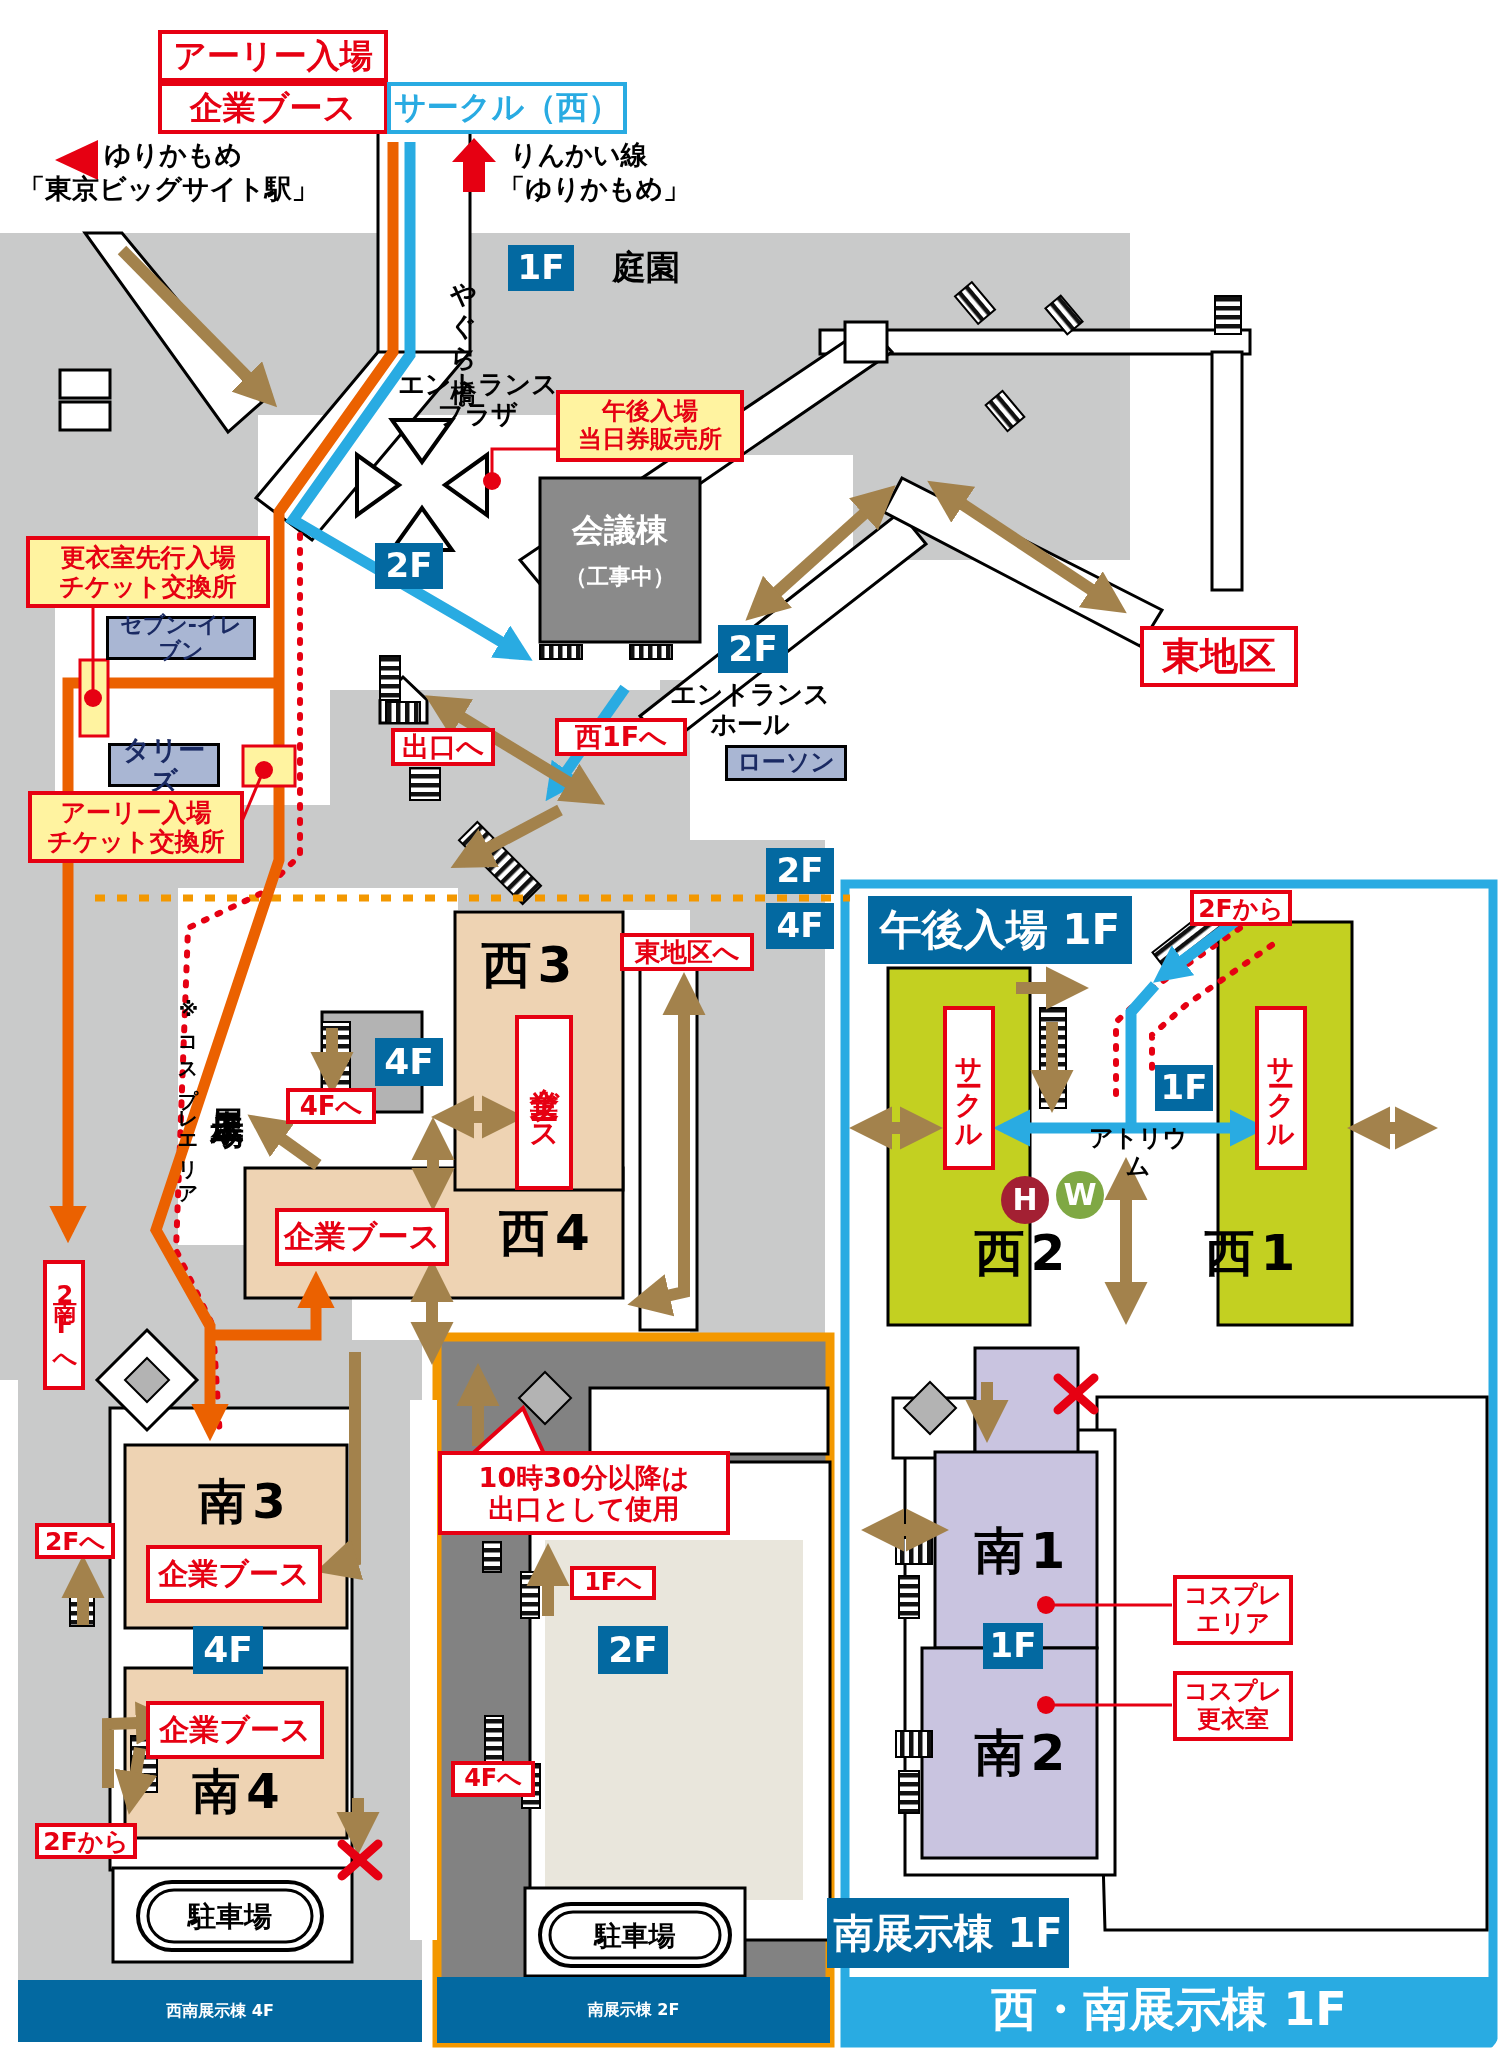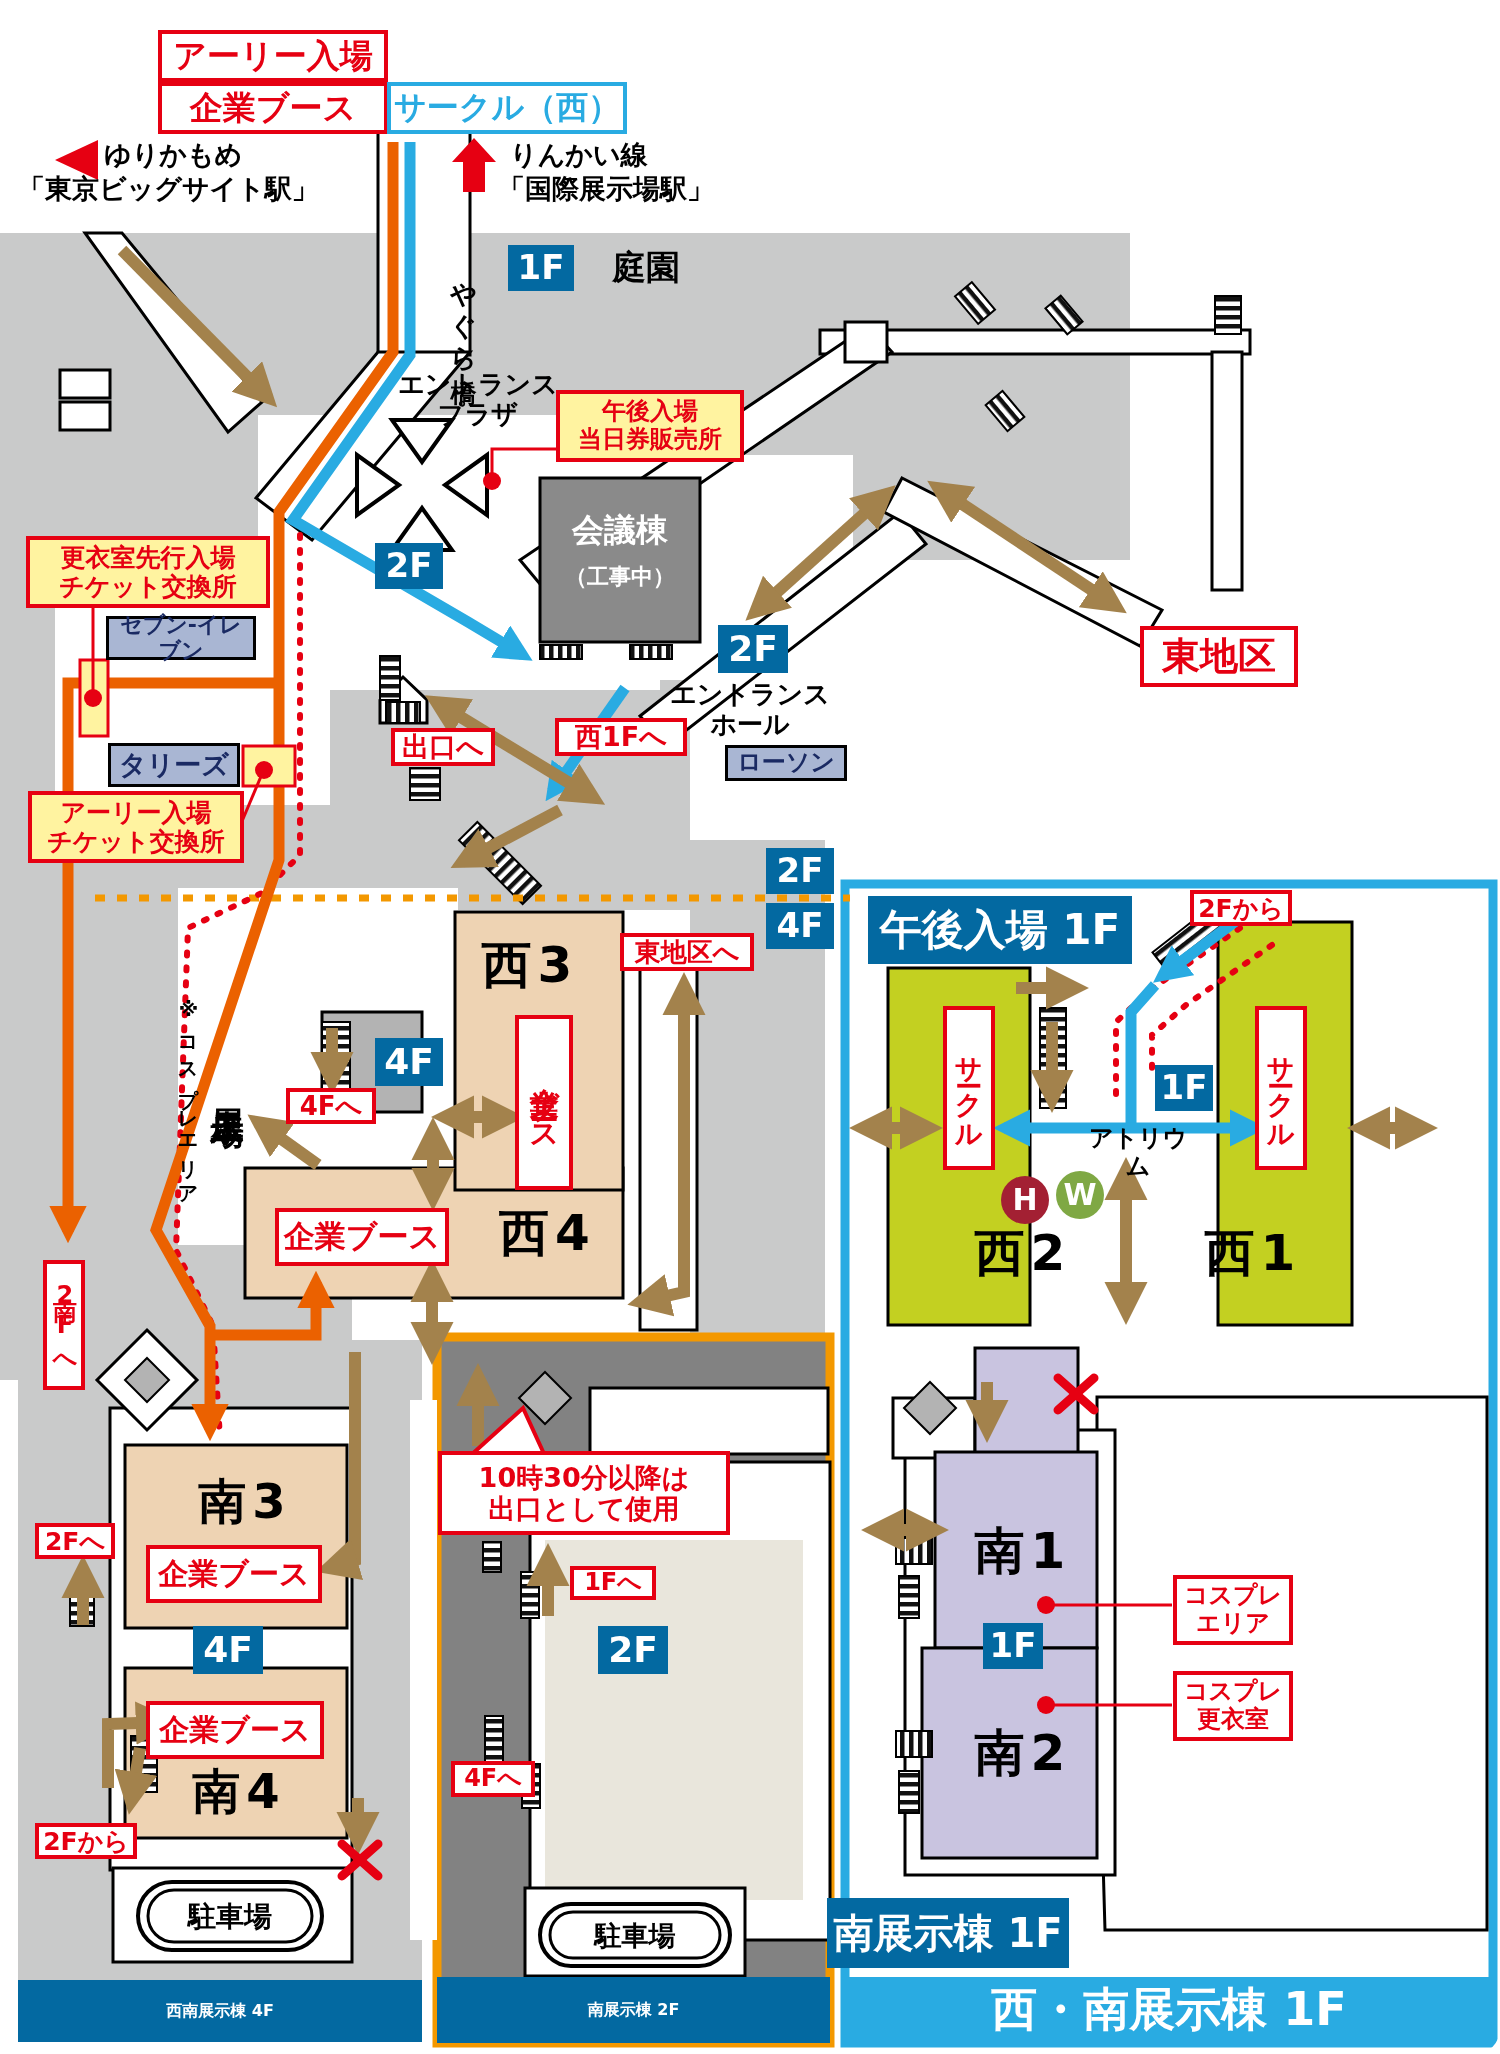--- a/index.html
+++ b/index.html
@@ -246,21 +246,21 @@
   <circle cx="1080" cy="1195" r="24" fill="#7fa844"></circle>
 </svg>
 
 <div class="lb rbox" style="left:158px;top:30px;width:230px;height:52px;font-size:33px">アーリー入場</div>
 <div class="lb rbox" style="left:158px;top:82px;width:230px;height:52px;font-size:33px">企業ブース</div>
 <div class="lb bbox" style="left:387px;top:82px;width:240px;height:52px;font-size:32px">サークル（西）</div>
 
 <div class="lb blk" style="left:104px;top:138px;width:240px;height:34px;font-size:27px;justify-content:flex-start">ゆりかもめ</div>
 <div class="lb blk" style="left:18px;top:172px;width:340px;height:34px;font-size:27px;justify-content:flex-start">「東京ビッグサイト駅」</div>
 <div class="lb blk" style="left:510px;top:138px;width:240px;height:34px;font-size:27px;justify-content:flex-start">りんかい線</div>
-<div class="lb blk" style="left:498px;top:172px;width:270px;height:34px;font-size:27px;justify-content:flex-start">「国際展示場駅」</div>
+<div class="lb blk" style="left:498px;top:172px;width:270px;height:34px;font-size:27px;justify-content:flex-start">「ゆりかもめ」</div>
 <div class="lb blk vert" style="left:446px;top:222px;width:36px;height:180px;font-size:26px">やぐら橋</div>
 
 <div class="lb badge" style="left:508px;top:245px;width:66px;height:46px;font-size:34px">1F</div>
 <div class="lb blk" style="left:586px;top:248px;width:120px;height:40px;font-size:34px">庭園</div>
 <div class="lb blk pre" style="left:398px;top:368px;width:160px;height:62px;font-size:26px">エントランス
 プラザ</div>
 <div class="lb ybox pre" style="left:556px;top:390px;width:188px;height:72px;font-size:24px">午後入場
 当日券販売所</div>
 
 <div class="lb wht" style="left:540px;top:510px;width:160px;height:42px;font-size:32px">会議棟</div>
@@ -271,21 +271,21 @@
 <div class="lb blk pre" style="left:660px;top:678px;width:180px;height:62px;font-size:26px">エントランス
 ホール</div>
 <div class="lb store" style="left:725px;top:745px;width:122px;height:36px;font-size:24px">ローソン</div>
 <div class="lb rbox" style="left:391px;top:728px;width:104px;height:38px;font-size:27px">出口へ</div>
 <div class="lb rbox" style="left:555px;top:718px;width:132px;height:38px;font-size:27px">西1Fへ</div>
 <div class="lb rbox" style="left:1140px;top:626px;width:158px;height:61px;font-size:38px">東地区</div>
 
 <div class="lb ybox pre" style="left:26px;top:536px;width:244px;height:72px;font-size:25px">更衣室先行入場
 チケット交換所</div>
 <div class="lb store" style="left:106px;top:616px;width:150px;height:44px;font-size:22px">セブン-イレブン</div>
-<div class="lb store" style="left:108px;top:743px;width:132px;height:44px;font-size:27px">タリーズ</div>
+<div class="lb store" style="left:108px;top:743px;width:112px;height:44px;font-size:27px">タリーズ</div>
 <div class="lb ybox pre" style="left:28px;top:791px;width:216px;height:72px;font-size:25px">アーリー入場
 チケット交換所</div>
 
 <div class="lb badge" style="left:766px;top:848px;width:68px;height:46px;font-size:34px">2F</div>
 <div class="lb badge" style="left:766px;top:903px;width:68px;height:46px;font-size:34px">4F</div>
 <div class="lb rbox" style="left:620px;top:933px;width:134px;height:38px;font-size:26px">東地区へ</div>
 
 <div class="lb blk vert" style="left:206px;top:982px;width:42px;height:210px;font-size:33px">屋上展示場</div>
 <div class="lb blk vert" style="left:174px;top:972px;width:28px;height:250px;font-size:20px;font-weight:700">※コスプレエリア</div>
 

